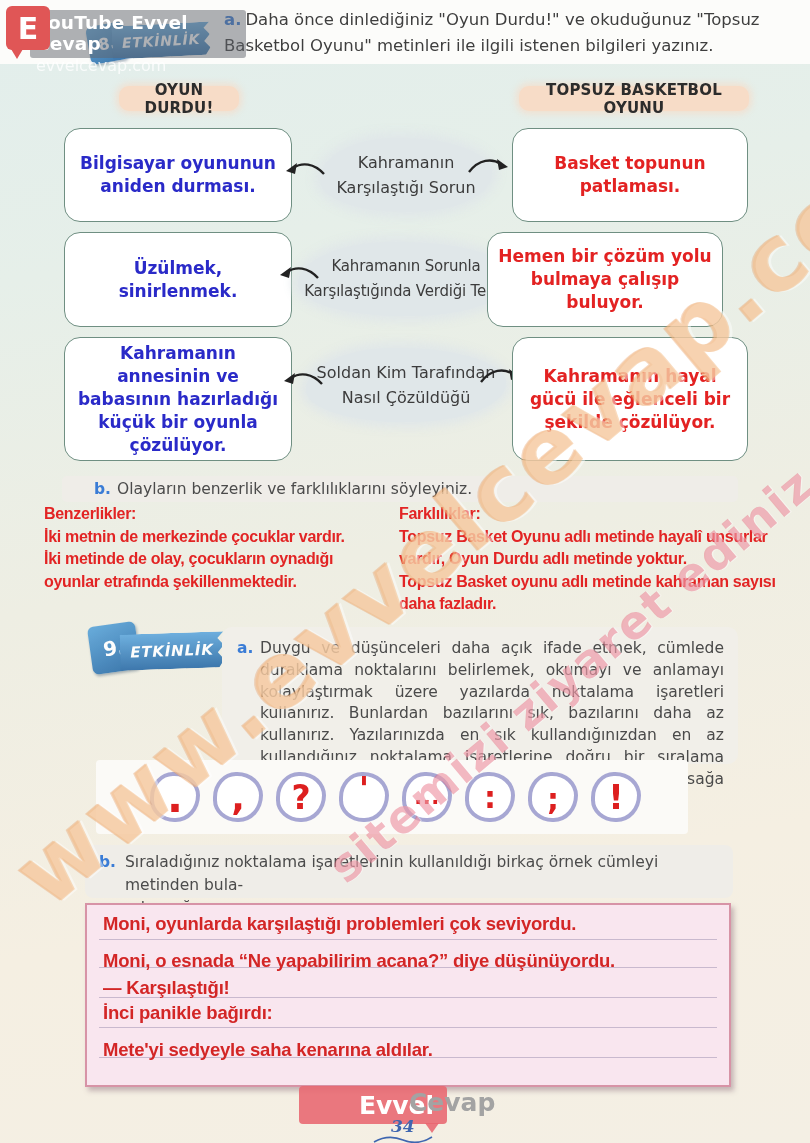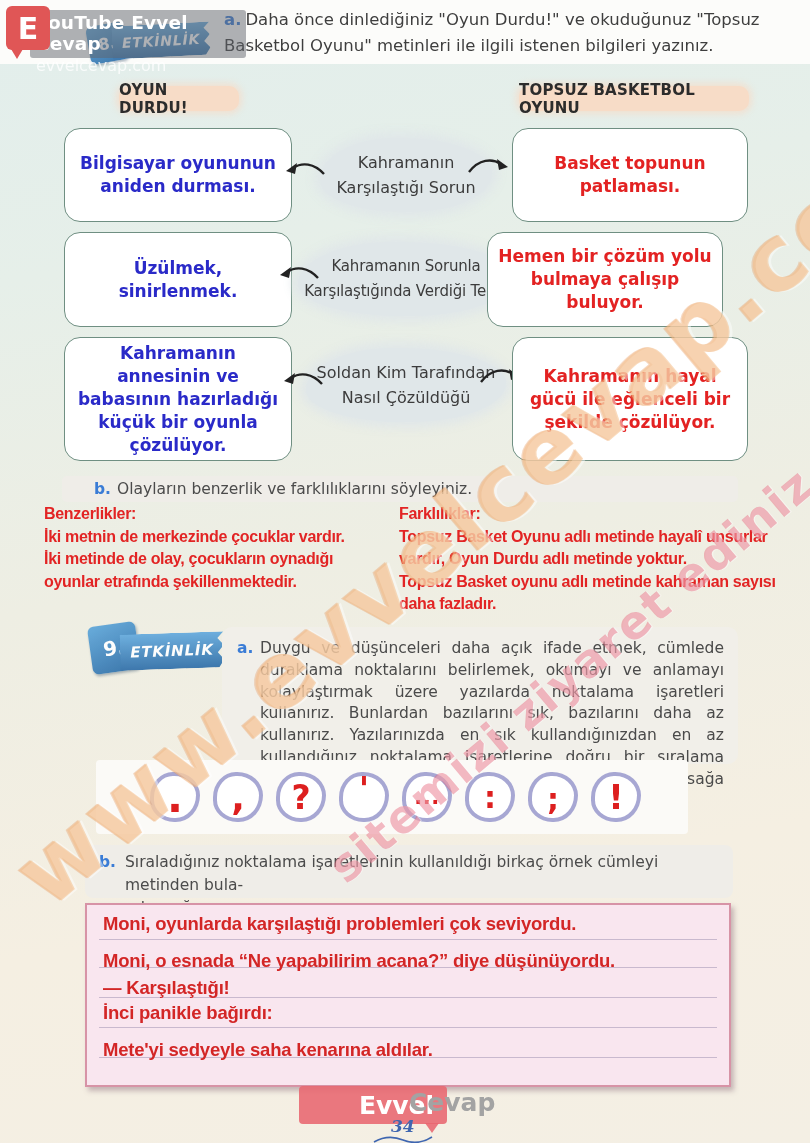--- a/index.html
+++ b/index.html
@@ -41,21 +41,21 @@
   .badge8 .ribbon{left:112px;top:24px;width:98px;height:33px;font-size:14px;transform:rotate(-3deg);}
   .badge9 .flap{left:90px;top:624px;width:48px;height:48px;font-size:20px;transform:rotate(-8deg);}
   .badge9 .ribbon{left:120px;top:633px;width:104px;height:36px;font-size:15px;transform:rotate(-2deg);}
 
   .instr8{position:absolute;left:224px;top:7px;width:556px;color:#3e3e3e;font-size:16.5px;line-height:26px;z-index:10;}
   .instr8 .prefix{color:#3a7cd6;font-weight:800;margin-right:4px;}
 
   
   .colhead{position:absolute;top:86px;height:25px;display:flex;align-items:center;justify-content:center;
     background:#f7dcc7;border-radius:10px;color:#2c2c2c;font-weight:700;font-size:15px;letter-spacing:0.2px;
-    box-shadow:0 0 6px 3px rgba(247,220,199,0.7);}
+    box-shadow:0 0 6px 3px rgba(247,220,199,0.7);text-align:center;}
   .colhead.left{left:119px;width:120px;}
   .colhead.right{left:519px;width:230px;}
 
   
   .abox{position:absolute;background:#fff;border:1.6px solid #6f8f82;border-radius:16px;
     display:flex;align-items:center;justify-content:center;text-align:center;
     font-weight:700;font-size:17px;line-height:23px;padding:6px 10px;box-sizing:border-box;}
   .abox.blue{color:#2a2ac8;}
   .abox.red{color:#e32222;}
   .blob{position:absolute;background:#e0e7e9;border-radius:45% 55% 50% 50%/60% 50% 55% 45%;

